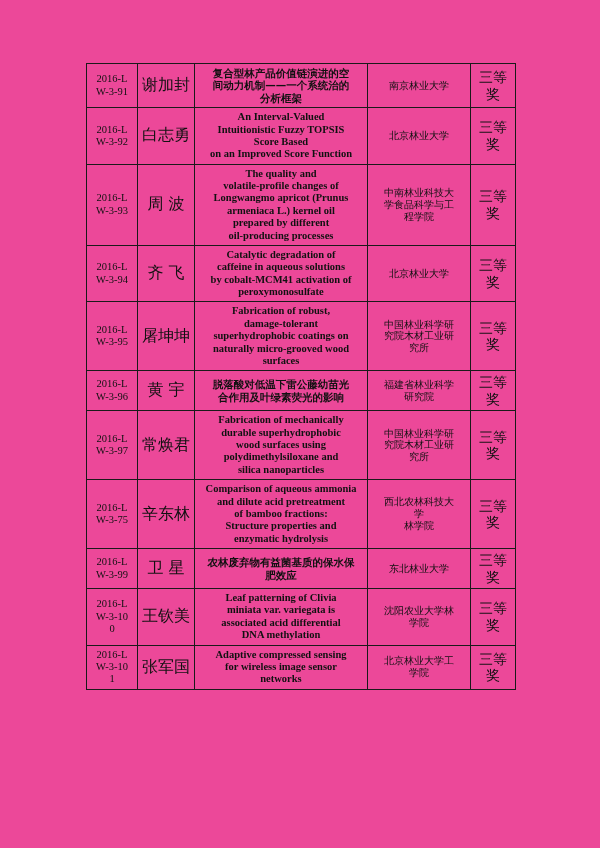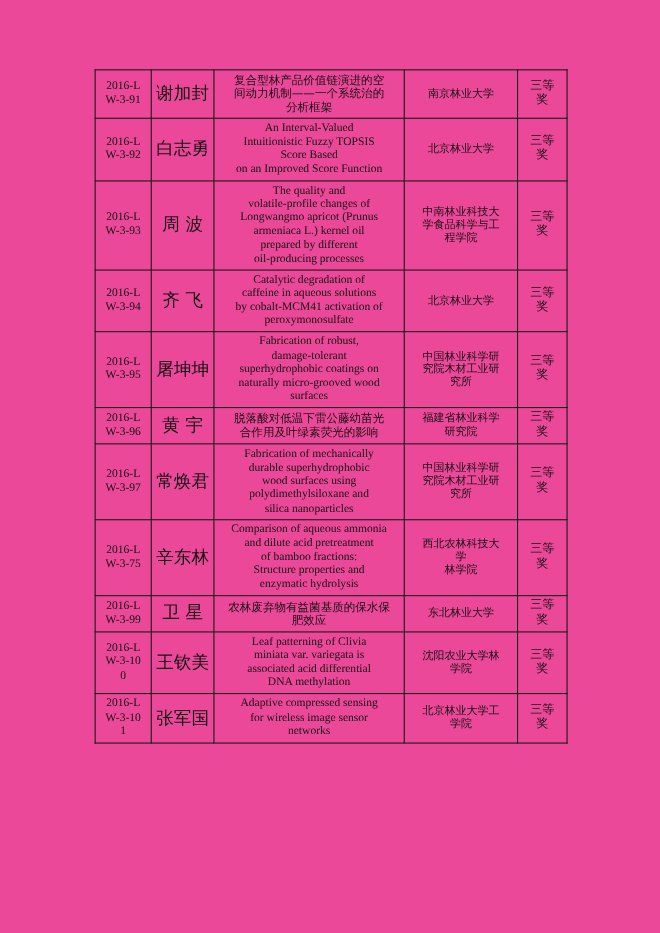--- a/index.html
+++ b/index.html
@@ -53,34 +53,35 @@
     letter-spacing: 0px;
   }
   td.c-name {
     width: 52px;
     font-size: 16px;
     font-family: "DejaVu Sans", sans-serif;
   }
   td.c-title {
     width: 168px;
     font-size: 10.5px;
+    font-weight: bold;
   }
   td.c-title.cn {
     font-family: "DejaVu Sans", sans-serif;
     font-size: 10.5px;
   }
   td.c-org {
     width: 98px;
     font-size: 10px;
     font-family: "DejaVu Sans", sans-serif;
   }
   td.c-level {
     width: 40px;
-    font-size: 11px;
-    font-family: Liberation Mono, monospace;
+    font-size: 14px;
+    font-family: Liberation Sans, sans-serif;
   }
   .cellline {
     display: block;
   }
   .pageno {
     position: absolute;
     left: 0;
     right: 0;
     top: 789px;
     text-align: right;

